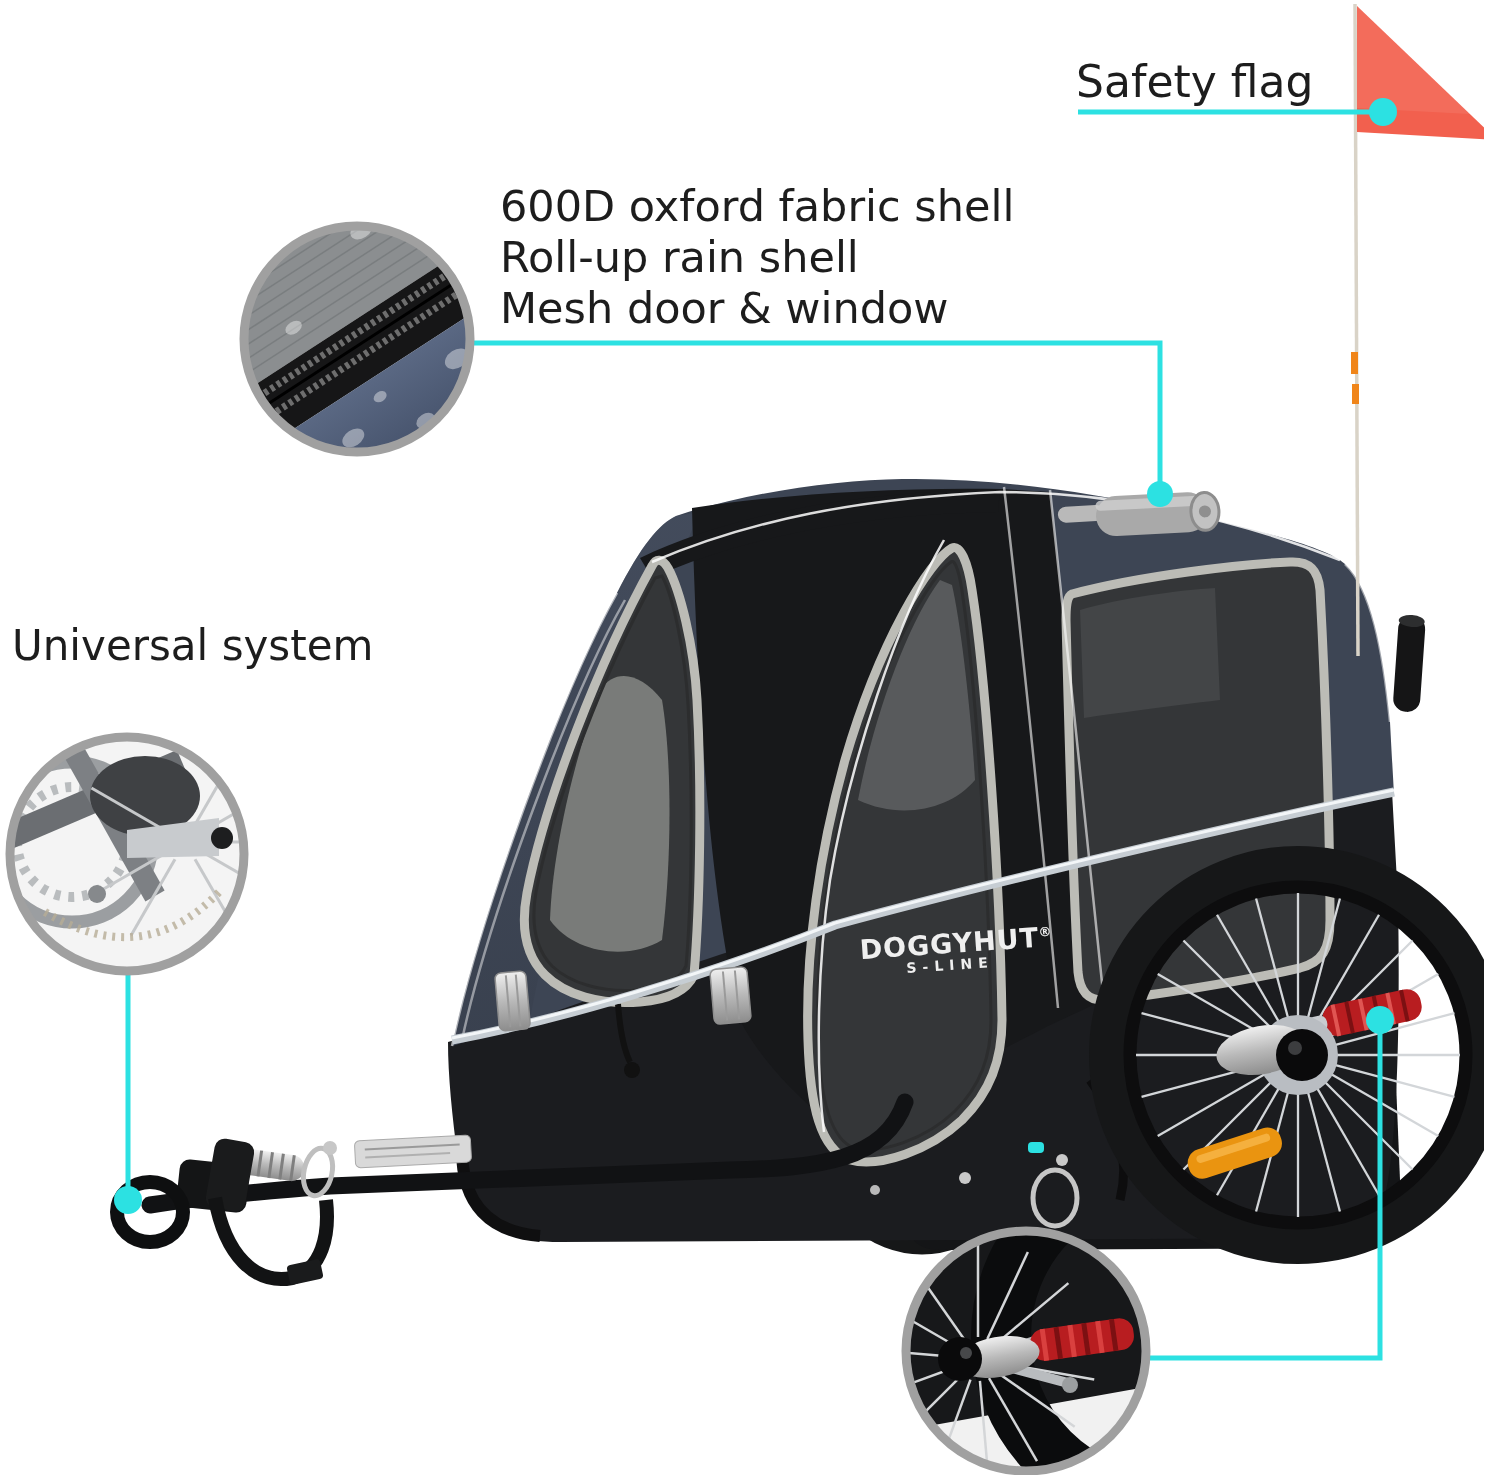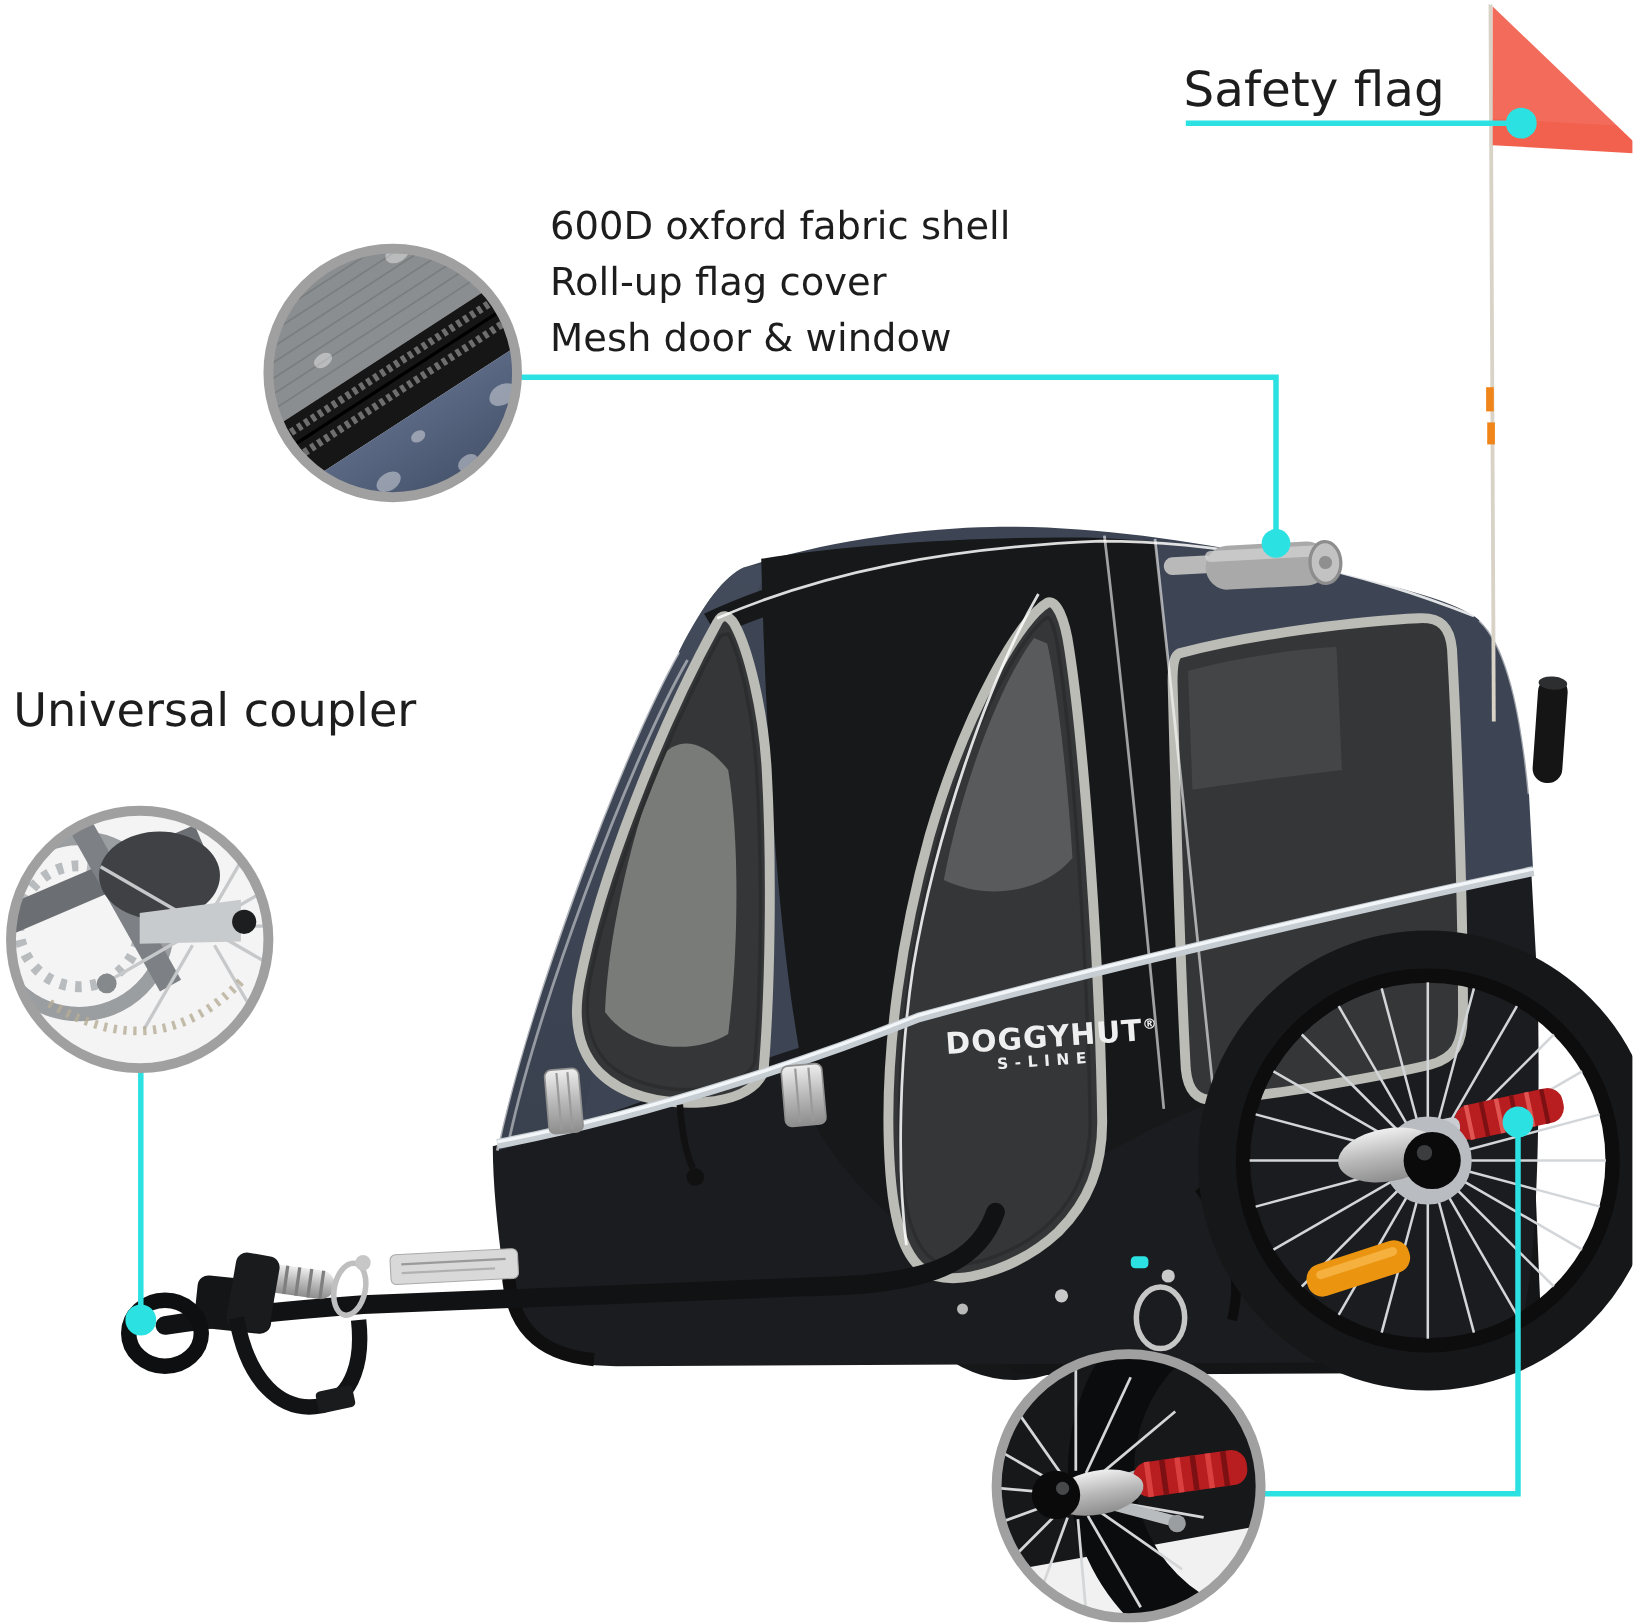--- a/index.html
+++ b/index.html
@@ -7,21 +7,21 @@
     --panel_black:#17181a; --trim_gray:#bcbcb6; --ring_gray:#a0a0a0; --stripe_silver:#c6cdd3;
     --text_dark:#1d1d1d; --shock_red:#b81d20; --reflector_orange:#ea9410; --mesh_dark:#343638;
     --pole_tan:#d9d3c7; --roll_gray:#a9a9a9; --page_bg:#ffffff;
   }
   html,body{margin:0;padding:0;background:#fff;}
   .canvas{position:relative;width:1484px;height:1475px;background:var(--page_bg);overflow:hidden;
           font-family:"DejaVu Sans","Liberation Sans",sans-serif;}
   .canvas svg{position:absolute;left:0;top:0;}
   .label{position:absolute;color:var(--text_dark);line-height:1.2;white-space:nowrap;}
   .label-safety{left:1076px;top:56px;font-size:44px;}
-  .label-shell{left:500px;top:181px;font-size:35px;line-height:51px;}
+  .label-shell{left:500px;top:181px;font-size:43px;line-height:51px;}
   .label-coupler{left:12px;top:620px;font-size:42px;line-height:52px;}
   .label-susp{left:383px;top:1326px;font-size:45px;}
   .logo{position:absolute;left:860px;top:928px;width:178px;text-align:center;
         transform:rotate(-4deg);color:#efefef;}
   .logo-main{font-size:27px;font-weight:bold;letter-spacing:1px;}
   .logo-main sup{font-size:13px;}
   .logo-sub{font-size:14px;font-weight:bold;letter-spacing:6px;margin-top:-2px;}
   
   .canopy{fill:var(--canopy_navy);}
   .blackpanel{fill:var(--panel_black);}
@@ -387,26 +387,26 @@
       </g>
     </g>
     <circle class="ring" cx="1026" cy="1351" r="120"></circle>
   </g>
 </svg>
 
   <div class="label label-safety">Safety flag</div>
 
   <div class="label label-shell">
     <div>600D oxford fabric shell</div>
-    <div>Roll-up flag cover</div>
+    <div>Roll-up rain shell</div>
     <div>Mesh door &amp; window</div>
   </div>
 
   <div class="label label-coupler">
-    <div>Universal coupler</div>
+    <div>Universal system</div>
   </div>
 
 
   <div class="logo">
     <div class="logo-main"><span>DOGGYHUT</span><sup>®</sup></div>
     <div class="logo-sub">S-LINE</div>
   </div>
 
 </div>
 

